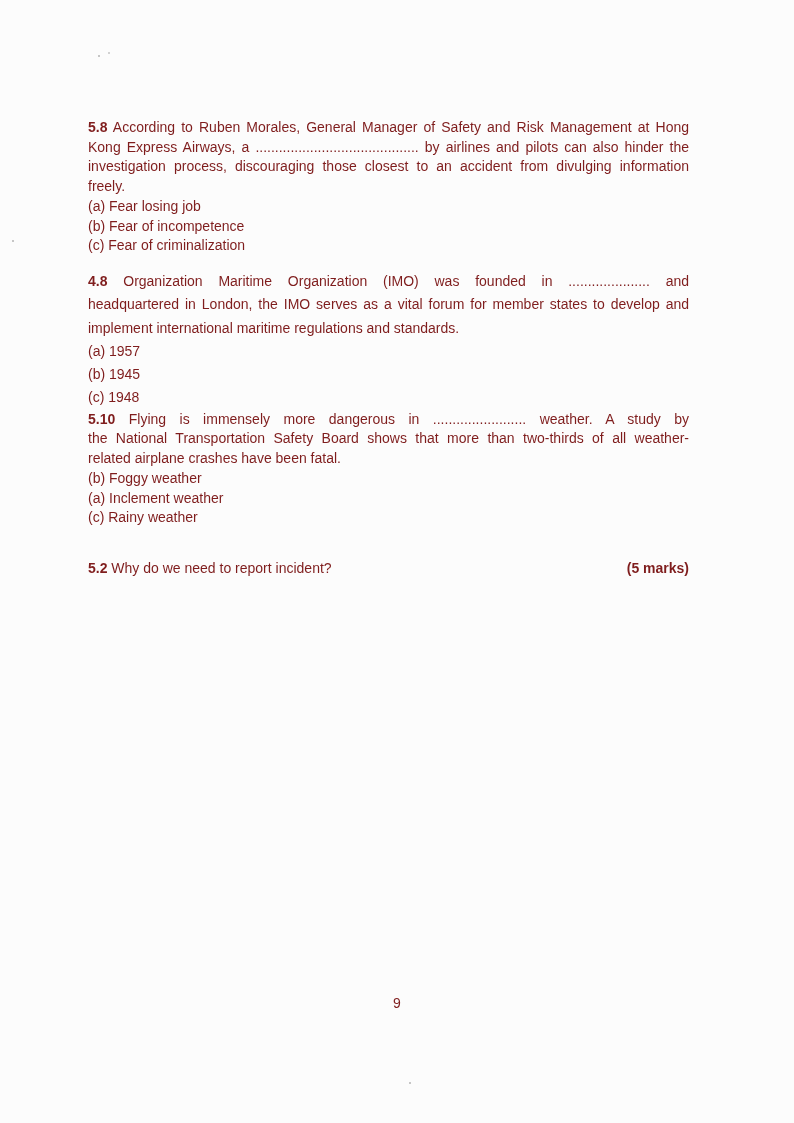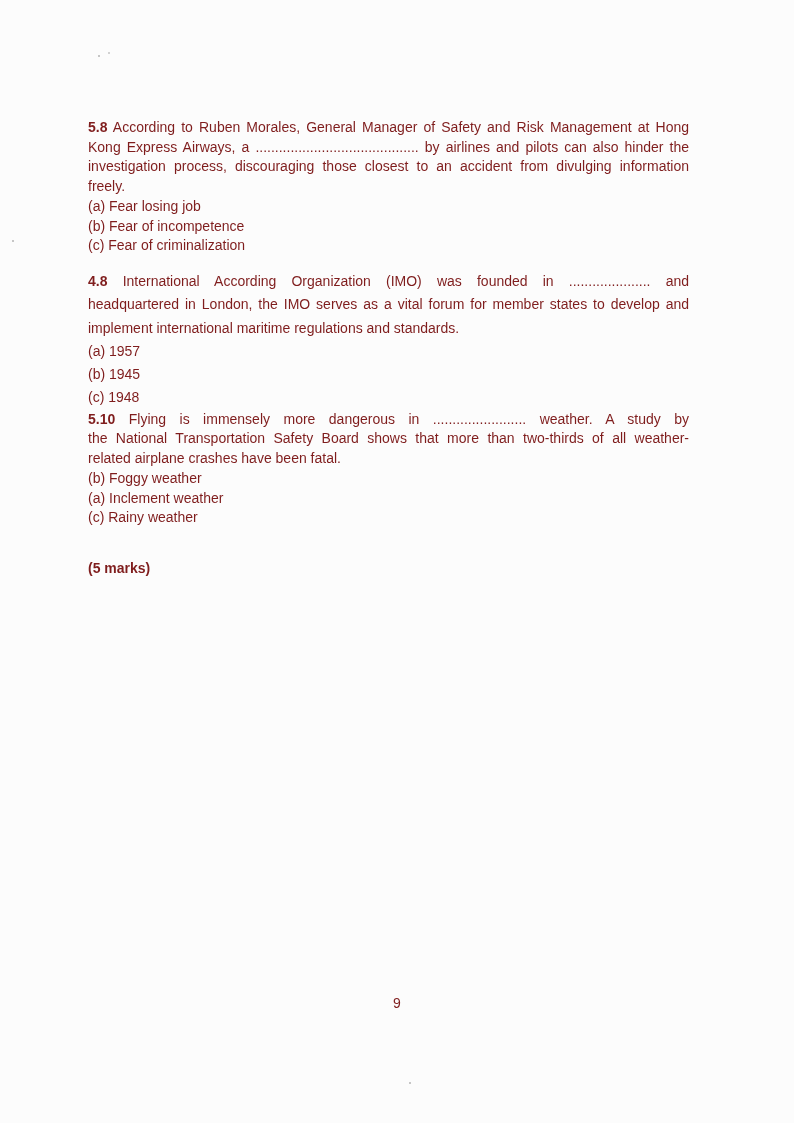--- a/index.html
+++ b/index.html
@@ -68,38 +68,39 @@
       <div class="ln j"><b>5.8</b> <span>According to Ruben Morales, General Manager of Safety and Risk Management at Hong</span></div>
       <div class="ln j">Kong Express Airways, a .......................................... by airlines and pilots can also hinder the</div>
       <div class="ln j">investigation process, discouraging those closest to an accident from divulging information</div>
       <div class="ln">freely.</div>
       <div class="ln">(a) Fear losing job</div>
       <div class="ln">(b) Fear of incompetence</div>
       <div class="ln">(c) Fear of criminalization</div>
     </div>
 
     <div class="qblock qblock-159 mt14">
-      <div class="ln j"><b>4.8</b> <span>International According Organization (IMO) was founded in ..................... and</span></div>
+      <div class="ln j"><b>4.8</b> <span>Organization Maritime Organization (IMO) was founded in ..................... and</span></div>
       <div class="ln j">headquartered in London, the IMO serves as a vital forum for member states to develop and</div>
       <div class="ln">implement international maritime regulations and standards.</div>
       <div class="ln">(a) 1957</div>
       <div class="ln">(b) 1945</div>
       <div class="ln">(c) 1948</div>
     </div>
 
     <div class="qblock">
       <div class="ln j"><b>5.10</b> <span>Flying is immensely more dangerous in ........................ weather. A study by</span></div>
       <div class="ln j">the National Transportation Safety Board shows that more than two-thirds of all weather-</div>
       <div class="ln">related airplane crashes have been fatal.</div>
       <div class="ln">(b) Foggy weather</div>
       <div class="ln">(a) Inclement weather</div>
       <div class="ln mt7">(c) Rainy weather</div>
     </div>
 
     <div class="marksrow">
+      <div class="ln"><b>5.2</b> <span>Why do we need to report incident?</span></div>
       <b>(5 marks)</b>
     </div>
 
   </div>
 
   <div class="pagenum">9</div>
 
 </div>
 
 </body></html>

